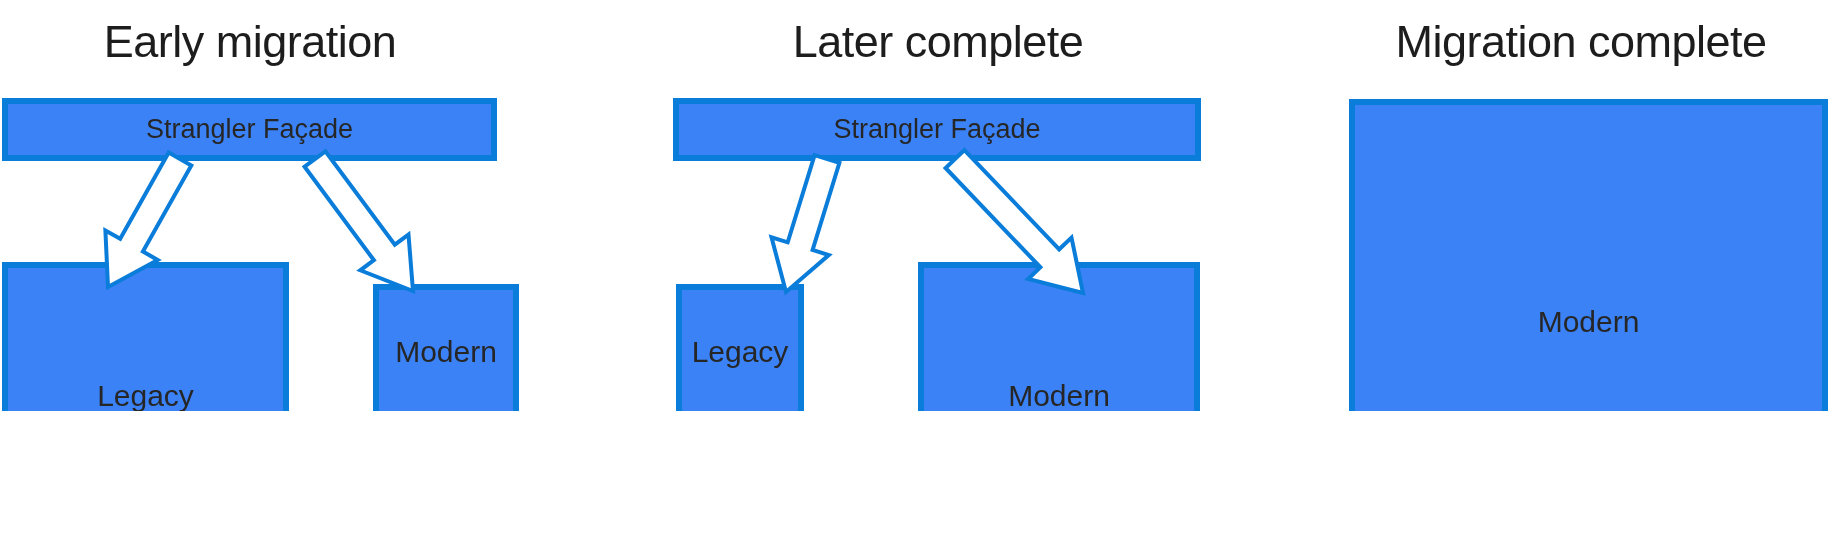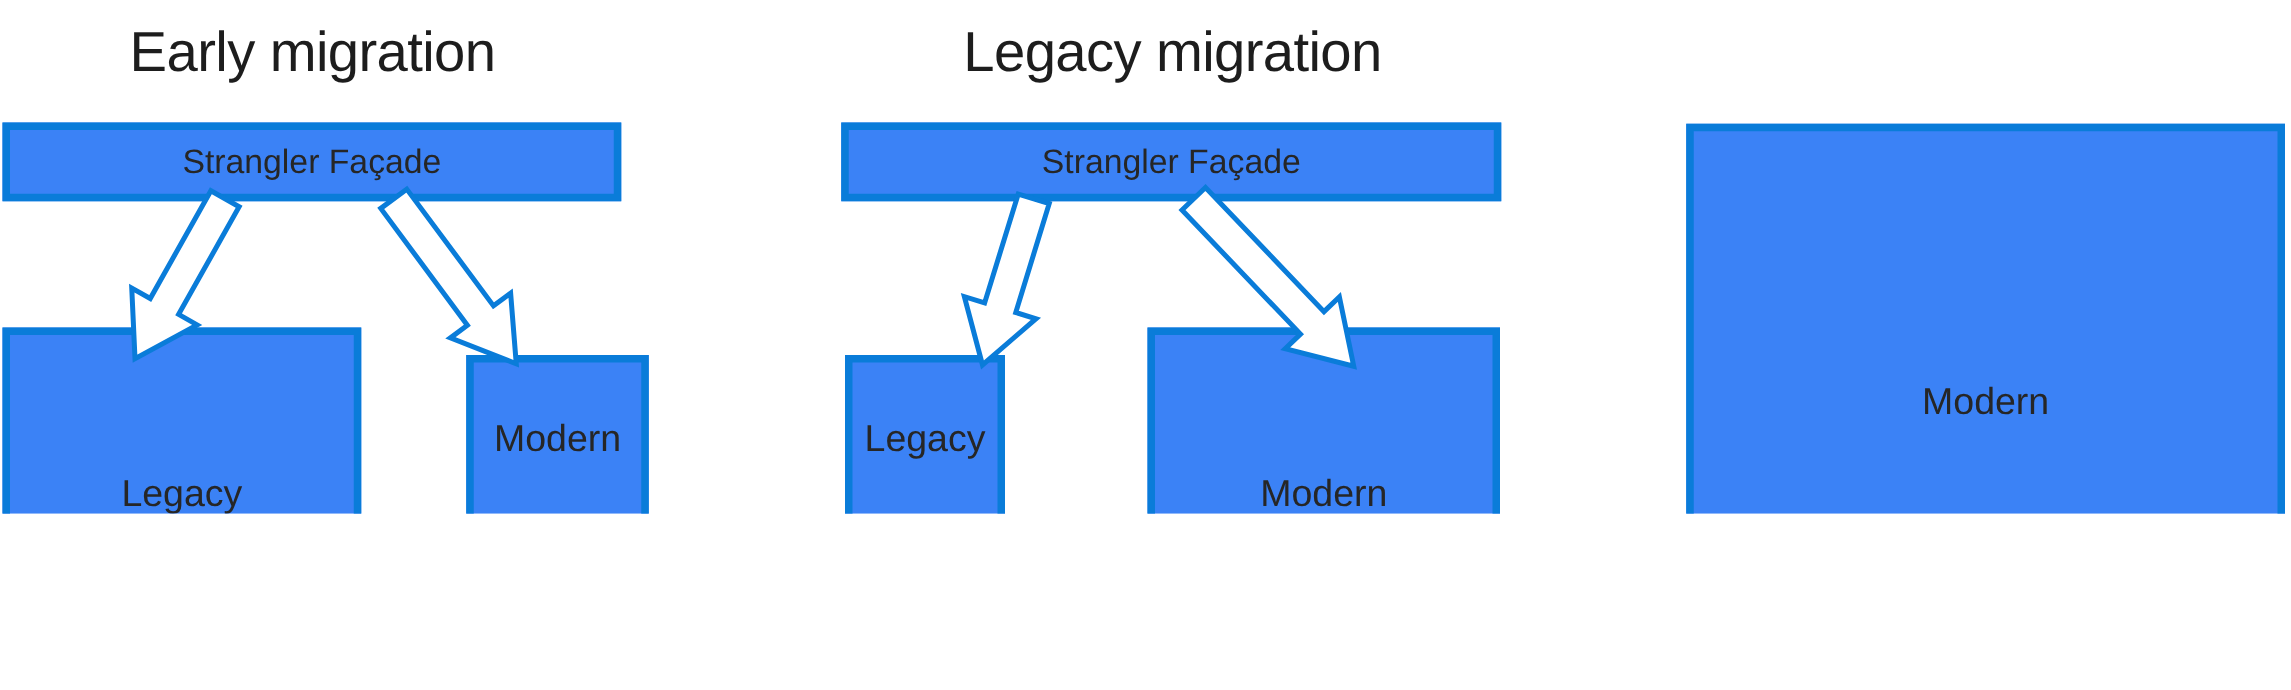--- a/index.html
+++ b/index.html
@@ -41,21 +41,22 @@
     left: 0; top: 0;
     pointer-events: none;
   }
 </style>
 </head>
 <body>
 
 <div class="stage" style="width: 1833px; height: 411px; background: rgb(255, 255, 255); --accent: #0a7cd9;">
 
   <div class="panel-title" style="left: 250px; color: rgb(29, 29, 29);">Early migration</div>
-  <div class="panel-title" style="left: 938px; color: rgb(29, 29, 29);">Legacy migration</div>
+  <div class="panel-title" style="left: 938px; color: rgb(29, 29, 29);">Later complete</div>
+  <div class="panel-title" style="left: 1581px; color: rgb(29, 29, 29);">Migration complete</div>
 
   <div class="box" style="left: 2px; top: 98px; width: 495px; height: 63px;">
     <span class="lbl" style="font-size: 27px; color: rgb(38, 38, 38);">Strangler Façade</span>
   </div>
   <div class="box" style="left: 2px; top: 262px; width: 287px; height: 268px;">
     <span class="lbl" style="font-size: 30px; color: rgb(38, 38, 38);">Legacy</span>
   </div>
   <div class="box" style="left: 373px; top: 284px; width: 146px; height: 136px;">
     <span class="lbl" style="font-size: 30px; color: rgb(38, 38, 38);">Modern</span>
   </div>

